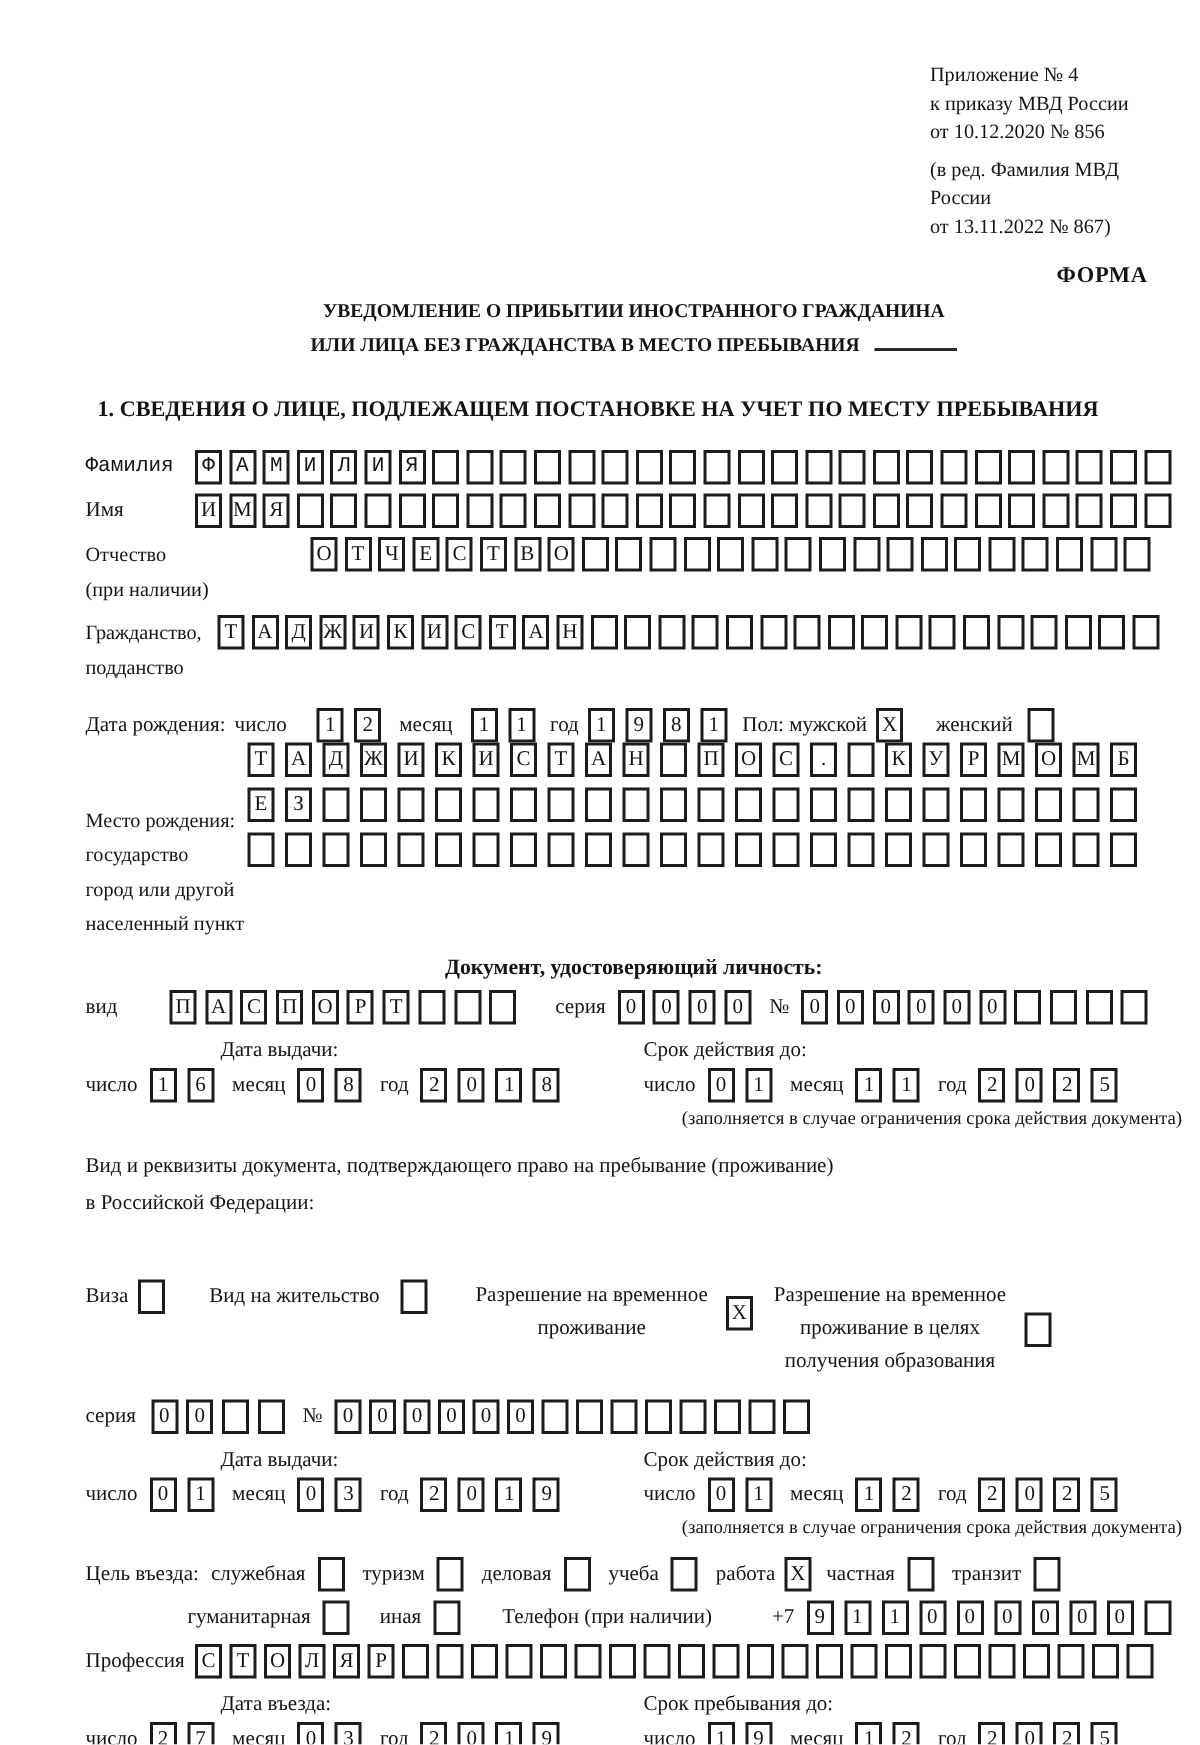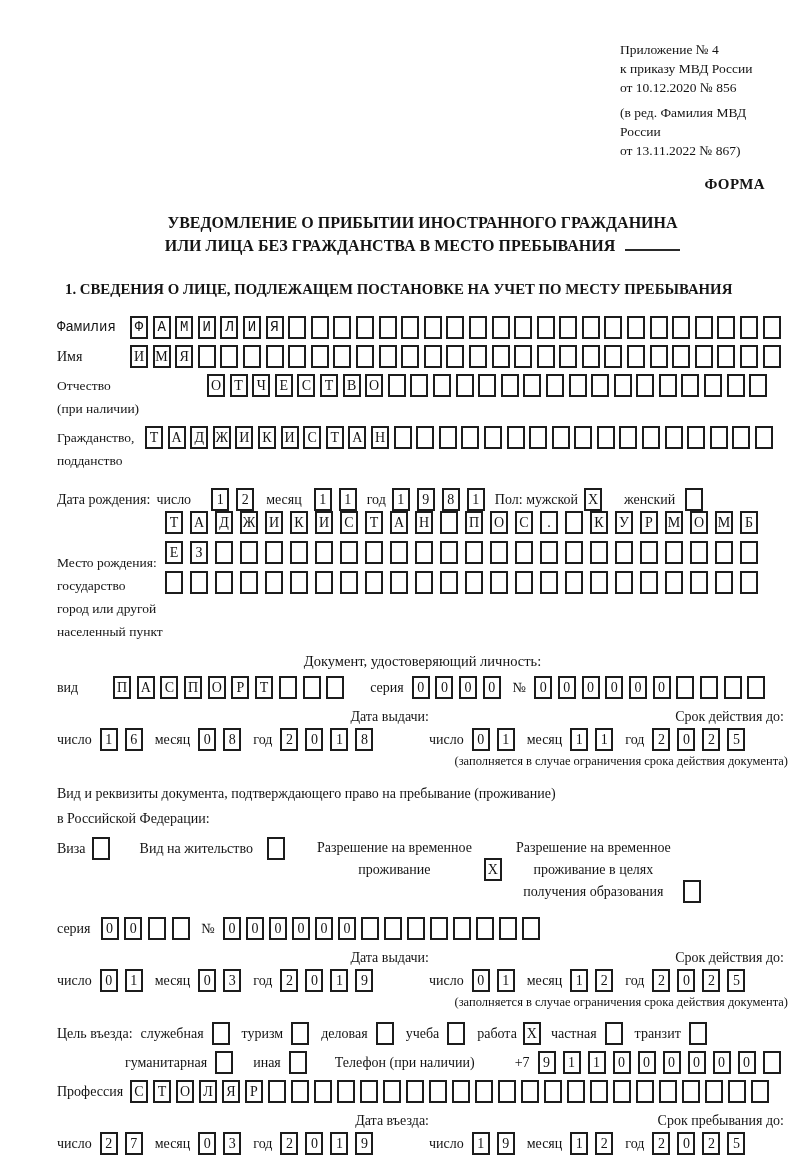--- a/index.html
+++ b/index.html
@@ -5,21 +5,21 @@
   html,body{margin:0;padding:0;background:#ffffff;}
   .page{
     position:relative;width:800px;height:1163px;background:#fff;overflow:hidden;
     font-family:"Liberation Serif", serif;color:#141414;
     box-sizing:border-box;padding:40px 12px 0 57px;
   }
   
   .hdr{margin-left:563px;font-size:13.5px;line-height:19px;}
   .hdr .sub{margin-top:6px;}
   .forma{margin-top:16px;text-align:right;padding-right:23px;font-weight:bold;font-size:15px;letter-spacing:.4px;}
-  .title{margin-top:18px;text-align:center;font-weight:bold;font-size:16px;line-height:23px;}
+  .title{margin-top:2px;text-align:center;font-weight:bold;font-size:13px;line-height:23px;}
   .blank-line{display:inline-block;width:55px;border-bottom:2.5px solid #2a2a2a;height:12px;margin-left:10px;}
   .sec-h{margin-top:24px;padding-left:8px;font-weight:bold;font-size:14.8px;}
   
   .frow{display:flex;align-items:flex-start;margin-top:6px;}
   .vcent{align-items:center;}
   .lbl{font-size:14px;line-height:23px;flex-shrink:0;white-space:nowrap;}
   .lblcol{flex-shrink:0;font-size:13.5px;line-height:23px;}
   
   .cellrow{display:flex;gap:4.6px;flex-wrap:nowrap;}
   .g5{gap:5px;} .g57{gap:5.7px;} .g7{gap:7px;}
@@ -28,34 +28,34 @@
     border:2px solid #1c1c1c;font-size:14px;line-height:19px;text-align:center;
     background:#fff;
   }
   .chk{margin-top:0;}
   .mt0{margin-top:0;} .mt10{margin-top:16px;} .mt12{margin-top:12px;} .mt14{margin-top:14px;} .mt18{margin-top:18px;font-family:Liberation Mono, monospace;}
   .w73{width:73px;} .w150{width:150px;} .w88{width:88px;} .w108{width:108px;margin-top:40px;} .w56{width:56px;}
   .ml6{margin-left:6px;} .ml10{margin-left:10px;} .ml12{margin-left:12px;} .ml14{margin-left:14px;}
   .ml20{margin-left:20px;} .ml22{margin-left:22px;} .ml26{margin-left:26px;} .ml28{margin-left:28px;} .ml30{margin-left:30px;} .ml32{margin-left:32px;} .ml40{margin-left:40px;} .ml68{margin-left:68px;}
   .mr6{margin-right:6px;} .mr8{margin-right:8px;} .mr10{margin-right:10px;} .mr12{margin-right:12px;} .mr20{margin-right:20px;}
   
-  .doc-h{margin-top:10px;text-align:center;font-weight:normal;font-size:14.5px;}
+  .doc-h{margin-top:10px;text-align:center;font-weight:bold;font-size:14.5px;}
   
   .dates{display:flex;margin-top:10px;}
   .dgroup{width:372px;flex-shrink:0;}
   .dgroup.right{width:355px;}
-  .dg-title{font-size:14px;text-align:right;margin-bottom:3px;}
+  .dg-title{font-size:14px;text-align:left;margin-bottom:3px;}
   .dgroup:not(.right) .dg-title{padding-left:90px;}
   .dg-row{display:flex;align-items:center;}
   .dg-row .lbl{margin-right:8px;}
   .dg-row .cellrow{margin-right:12px;}
   .note{margin-top:3px;text-align:right;font-size:12.5px;}
   .plain{font-size:14px;line-height:25px;}
   
-  .optgroup{display:flex;align-items:flex-end;}
+  .optgroup{display:flex;align-items:center;margin-top:32px;}
   .optlines{font-size:14px;line-height:22px;text-align:center;}
   
   .cellcol .cellrow{margin-bottom:7px;}
 </style>
 </head>
 <body>
 
 <div class="page">
 
   <div class="hdr">

